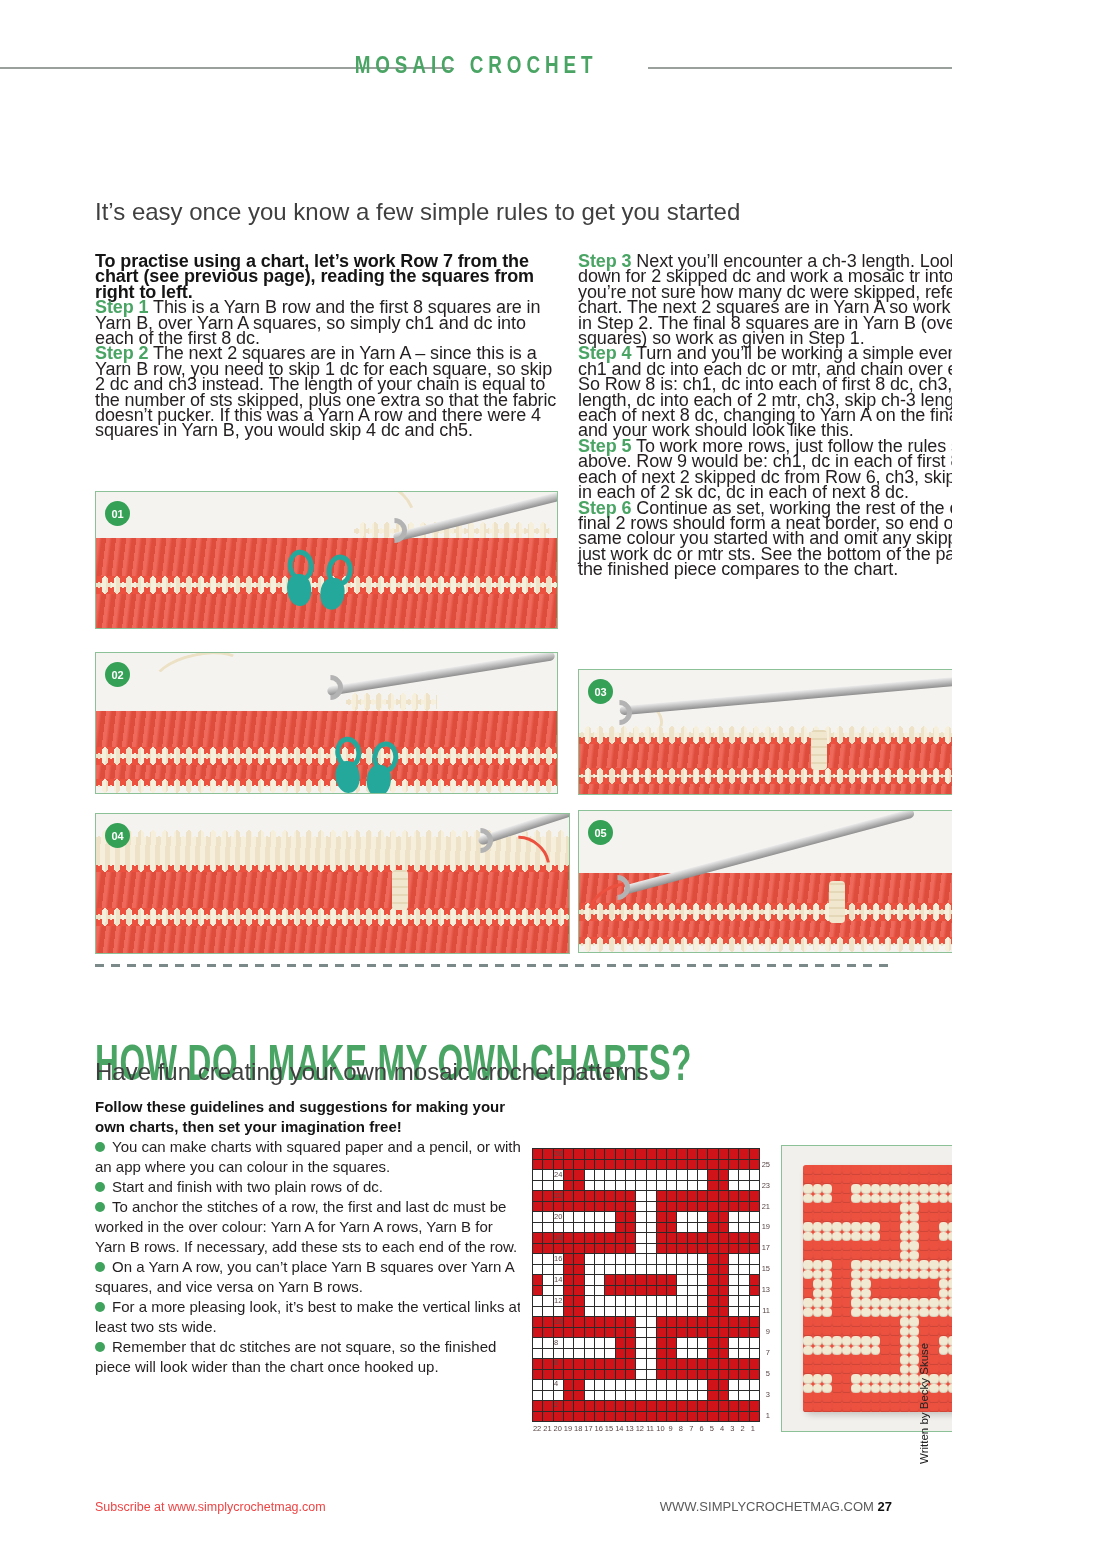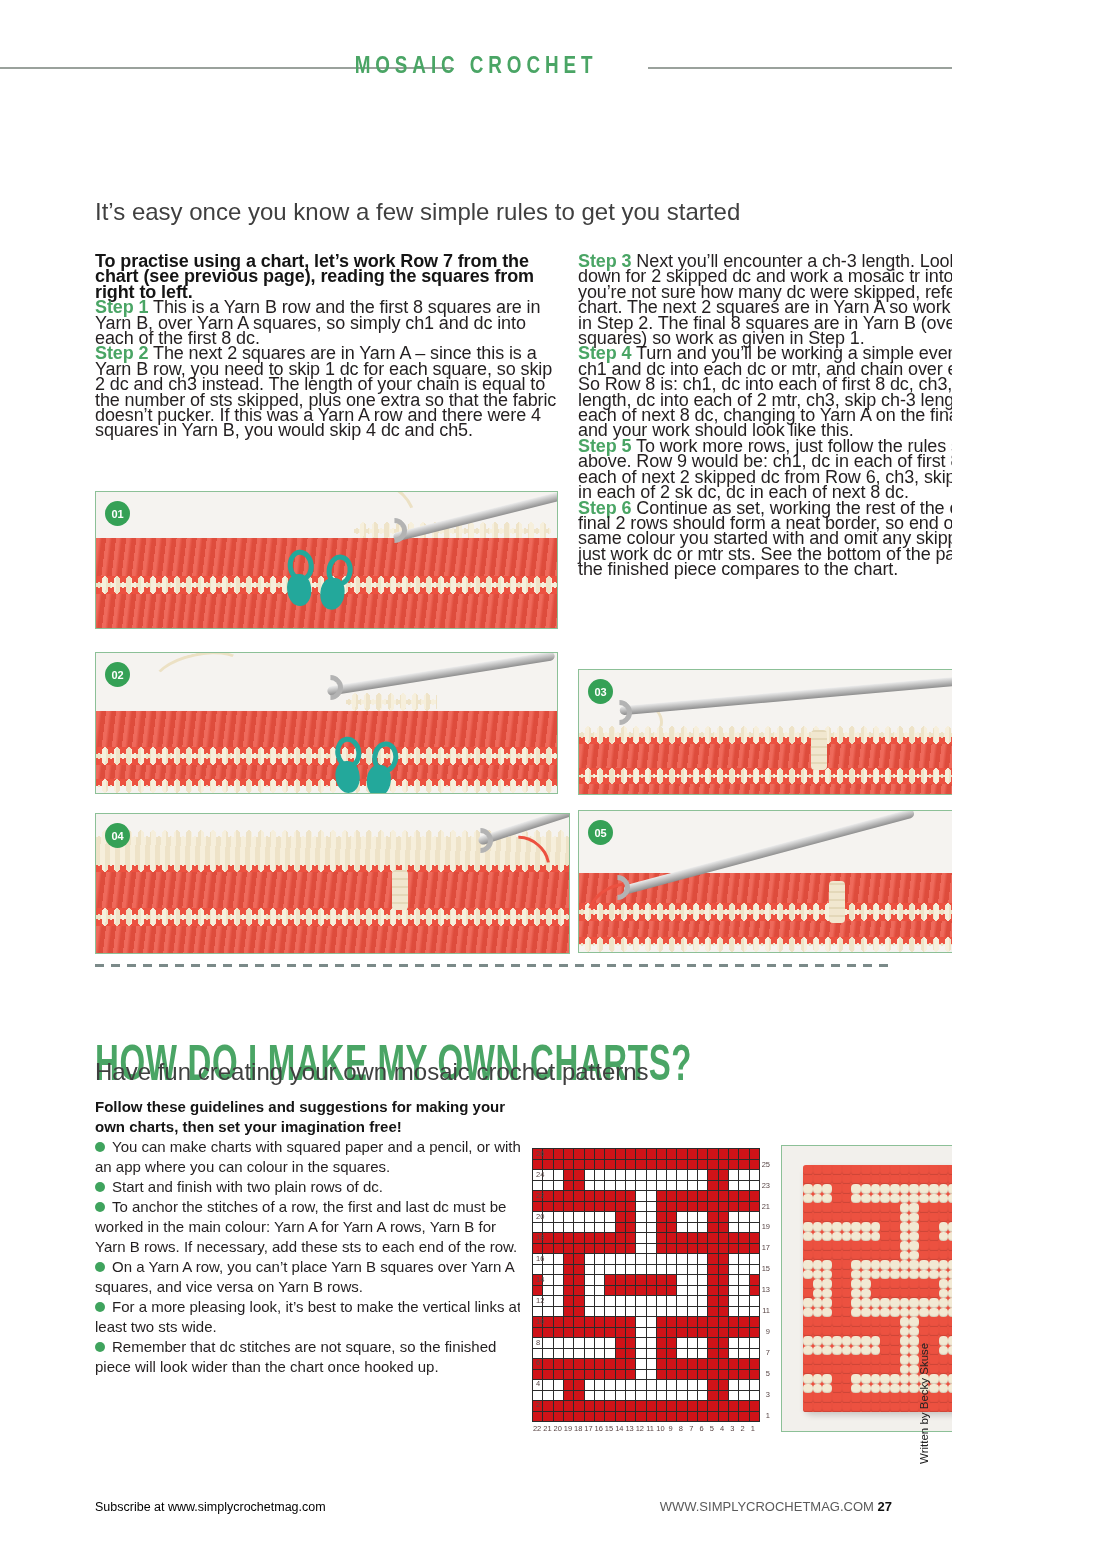--- a/index.html
+++ b/index.html
@@ -68,37 +68,37 @@
                        background:#3fa35d;margin-right:7px;}
 
   
   .chartblock{position:absolute;left:520px;top:1142px;width:252px;height:300px;background:#fff;}
   .chart-grid{position:absolute;left:12px;top:6px;width:226px;height:272px;display:grid;
               grid-template-columns:repeat(22,1fr);grid-template-rows:repeat(26,1fr);
               gap:1px;background:#2b2b2b;border:1px solid #2b2b2b;}
   .ccr{background:var(--chartred,#d01318);}
   .ccw{background:#ffffff;}
   .chlabels span{position:absolute;font-size:7.5px;color:#5a4747;}
-  .chl-left span{left:0;padding-left:16px;}
+  .chl-left span{left:18px;padding-left:16px;}
   .chl-right span{right:2px;}
   .chl-bottom span{top:282px;transform:translateX(-50%);}
 
   
   .sqphoto{position:absolute;left:781px;top:1145px;width:255px;height:285px;
            background:#f2f0ec;border:1px solid #8cc097;}
   .sqgrid{position:absolute;left:21px;top:19px;width:213px;height:247px;display:grid;
           grid-template-columns:repeat(22,1fr);grid-template-rows:repeat(26,1fr);
           background:var(--yarnred,#ec5140);border-radius:7px;box-shadow:2px 3px 6px rgba(0,0,0,.18);}
   .scr{background:var(--yarnred,#ec5140);border-radius:30%;box-shadow:inset 0 -1px 1px rgba(0,0,0,.14);}
   .scw{background:var(--yarncream,#f2e9d3);border-radius:42%;box-shadow:inset 0 -1px 1px rgba(0,0,0,.12);}
 
   
   .credit{position:absolute;right:22px;top:1332px;height:132px;writing-mode:vertical-rl;
           transform:rotate(180deg);font-size:11.5px;color:#222;}
-  .foot-left{position:absolute;left:95px;top:1500px;font-size:12.5px;color:#000000;}
+  .foot-left{position:absolute;left:95px;top:1500px;font-size:12.5px;color:#ef4444;}
   .foot-right{position:absolute;right:60px;top:1499px;font-size:13px;color:#5a5a5a;}
   .foot-right b{color:#111;}
 </style>
 </head>
 <body>
 
 <div class="page">
 
   <div class="hrule l"></div>
   <div class="hrule r"></div>
@@ -184,21 +184,21 @@
 
   <div class="divider"></div>
 
   <h2 class="bigtitle" style="top:996px;"><span>HOW DO I MAKE MY OWN CHARTS?</span></h2>
   <div class="subtitle" style="top:1058px;">Have fun creating your own mosaic crochet patterns</div>
 
   <div class="bullets">
     <p class="intro2">Follow these guidelines and suggestions for making your own charts, then set your imagination free!</p>
     <p class="b">You can make charts with squared paper and a pencil, or with an app where you can colour in the squares.</p>
     <p class="b">Start and finish with two plain rows of dc.</p>
-    <p class="b">To anchor the stitches of a row, the first and last dc must be worked in the main colour: Yarn A for Yarn A rows, Yarn B for Yarn B rows. If necessary, add these sts to each end of the row.</p>
+    <p class="b">To anchor the stitches of a row, the first and last dc must be worked in the over colour: Yarn A for Yarn A rows, Yarn B for Yarn B rows. If necessary, add these sts to each end of the row.</p>
     <p class="b">On a Yarn A row, you can’t place Yarn B squares over Yarn A squares, and vice versa on Yarn B rows.</p>
     <p class="b">For a more pleasing look, it’s best to make the vertical links at least two sts wide.</p>
     <p class="b">Remember that dc stitches are not square, so the finished piece will look wider than the chart once hooked up.</p>
   </div>
 
   <div class="chartblock">
     <div class="chart-grid">
         <div class="ccr"></div>
         <div class="ccr"></div>
         <div class="ccr"></div>

